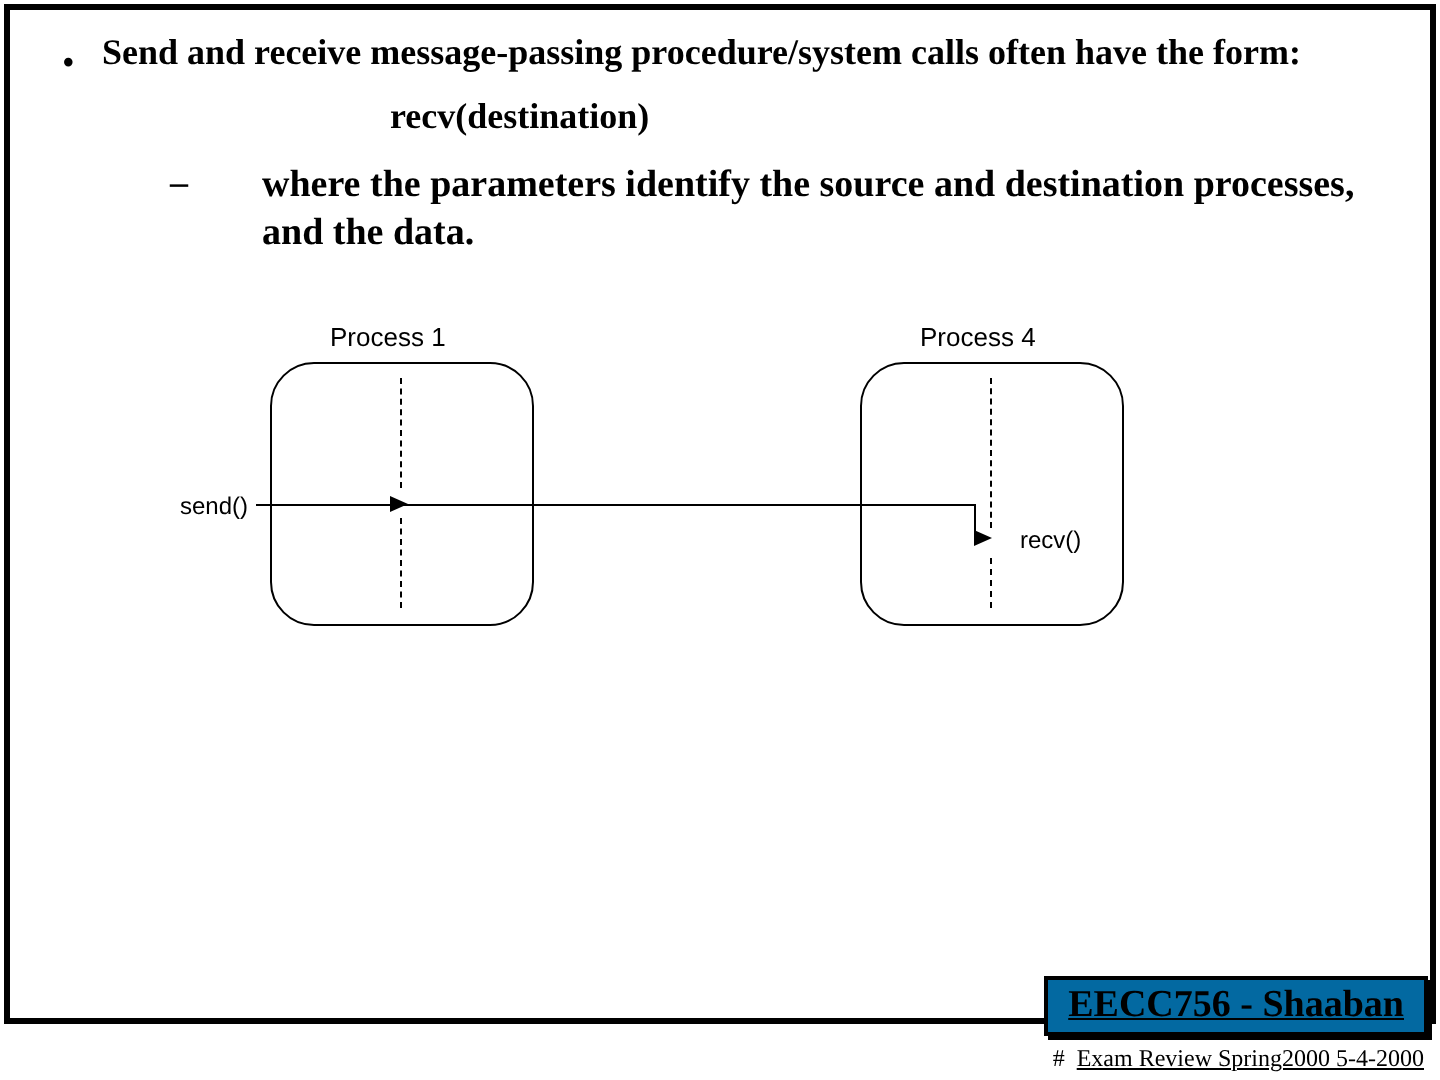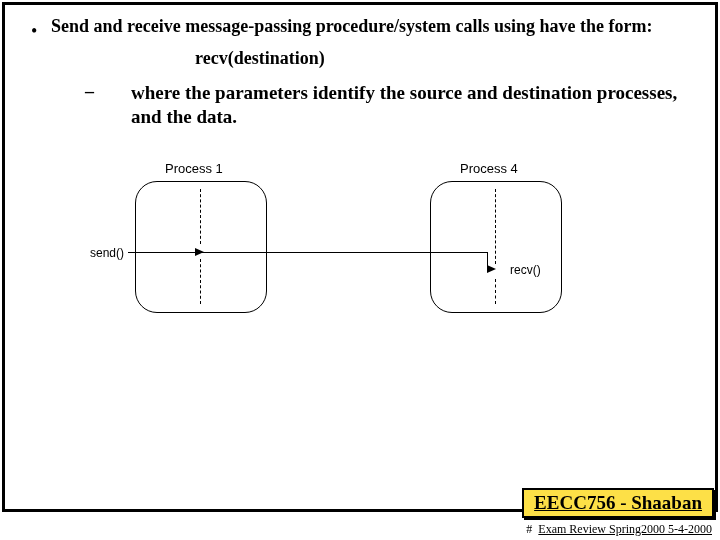--- a/index.html
+++ b/index.html
@@ -118,21 +118,21 @@
     font-size: 13px;
     left: 20px;
     bottom: 4px;
   }
   .course-box {
     position: absolute;
     right: 6px;
     bottom: 22px;
     border: 2px solid #000;
     box-shadow: 2px 2px 0 #000;
-    background: #fde047;
+    background: #0369a1;
     padding: 2px 10px;
     font-size: 19px;
     font-weight: bold;
     text-decoration: underline;
   }
   .footer-line {
     position: absolute;
     right: 8px;
     bottom: 3px;
     font-size: 12px;
@@ -140,21 +140,21 @@
   }
 </style>
 </head>
 <body>
 
 <div class="slide">
 
 
   <div class="bullet-row">
     <div class="dot">•</div>
-    <div class="bullet-text">Send and receive message-passing procedure/system calls using have the form:</div>
+    <div class="bullet-text">Send and receive message-passing procedure/system calls often have the form:</div>
   </div>
 
   <div class="call-line">recv(destination)</div>
 
   <div class="sub-row">
     <div class="dash">–</div>
     <div class="sub-text">where the parameters identify the source and destination processes, and the data.</div>
   </div>
 
   <div class="diagram">

